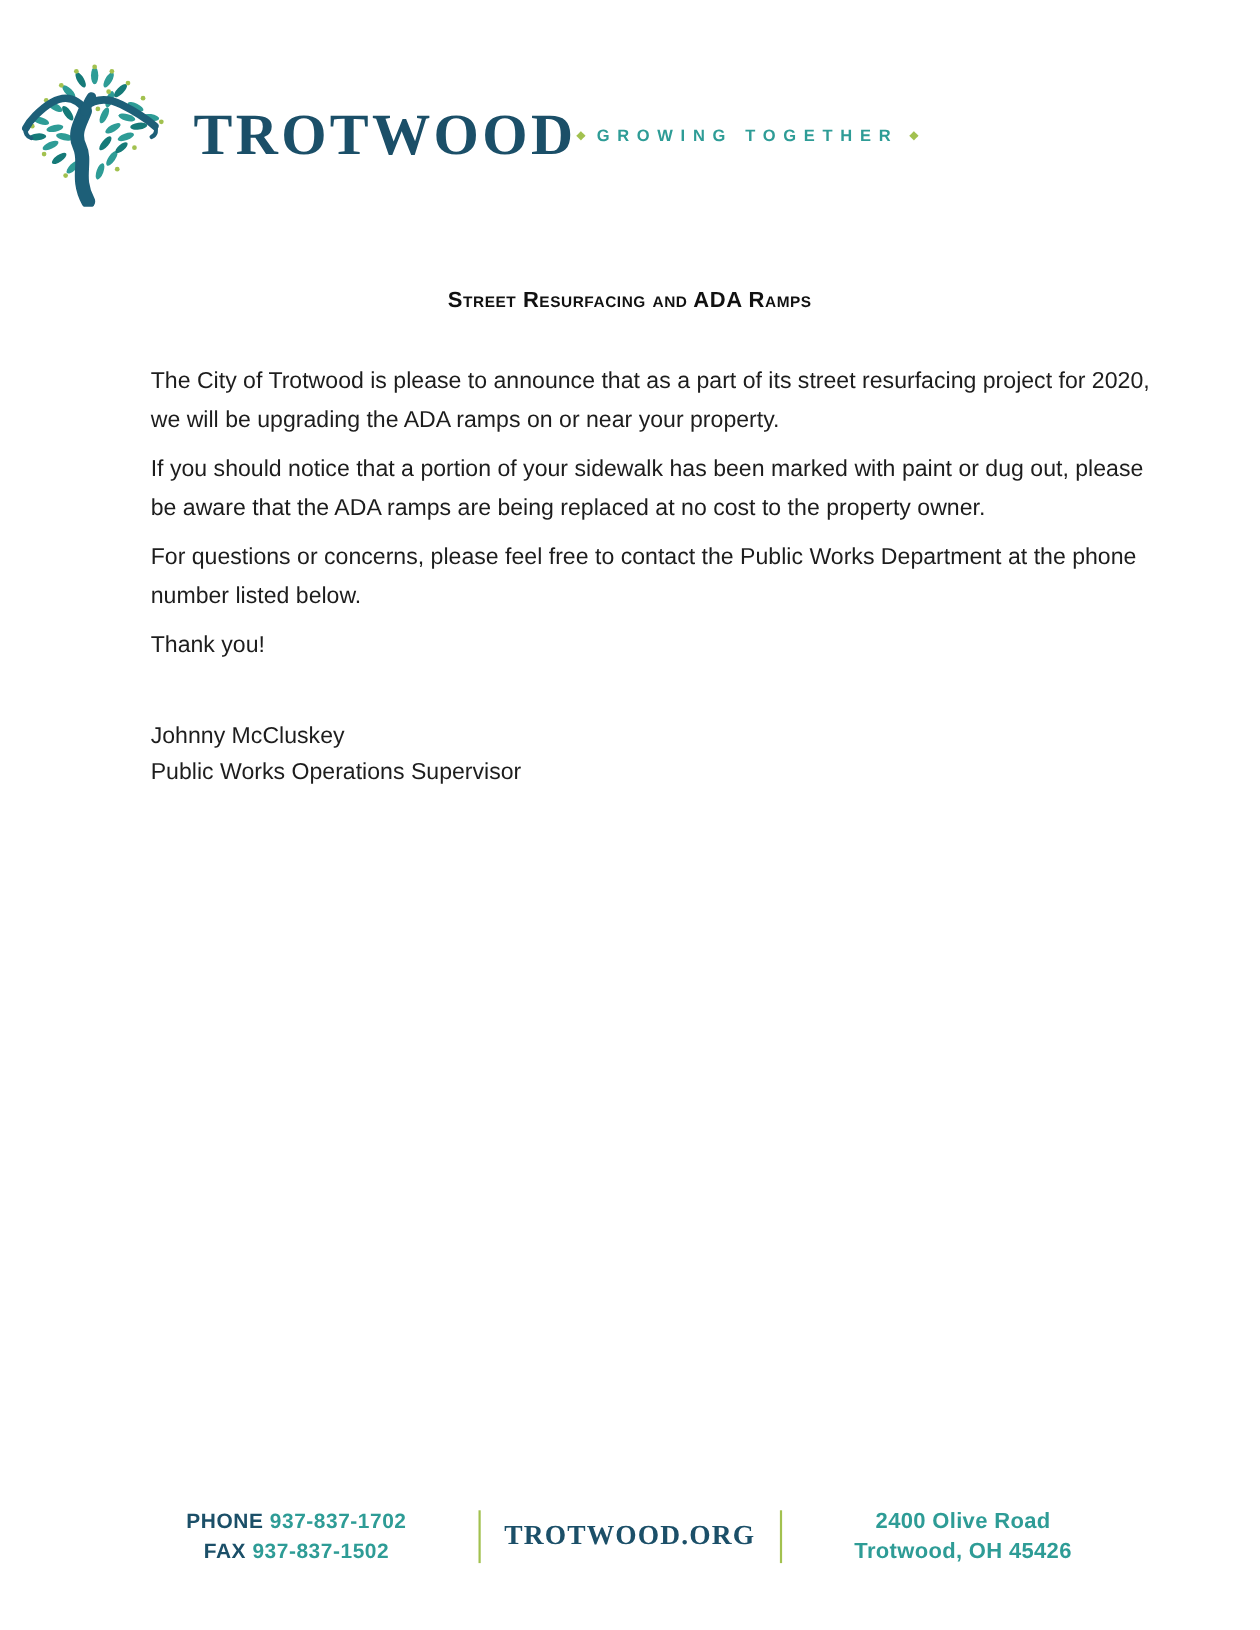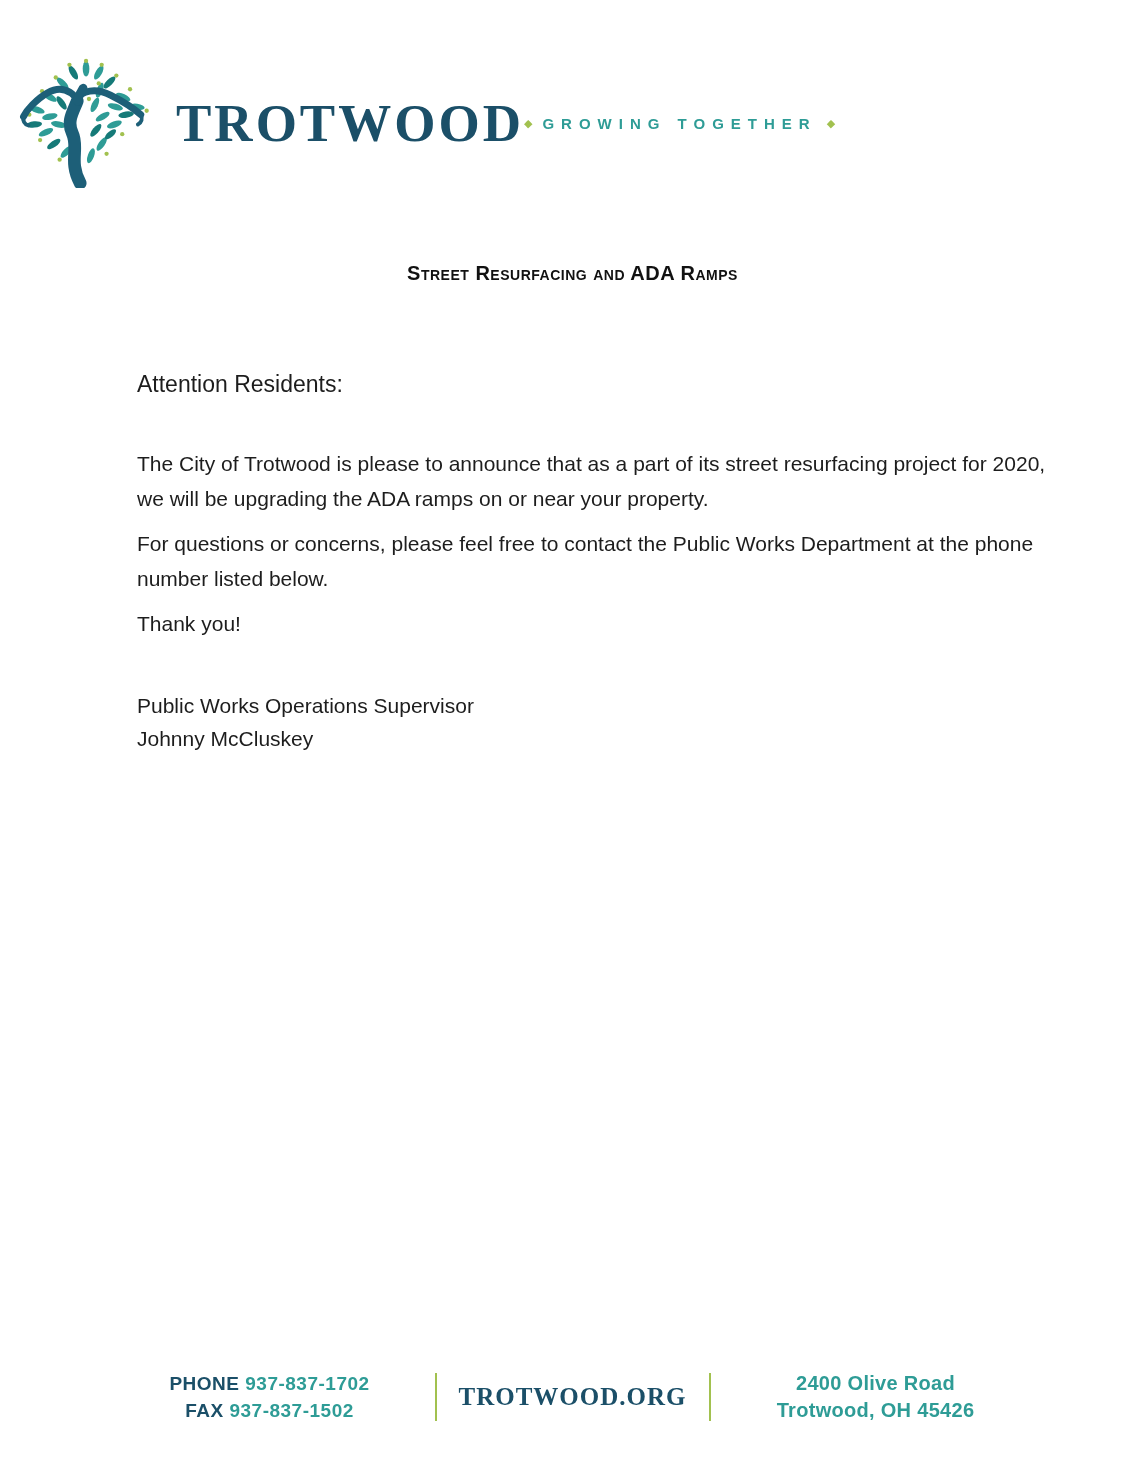--- a/index.html
+++ b/index.html
@@ -209,27 +209,27 @@
     <div class="tagline">
       <span class="diamond">◆</span>
       <span class="tagline-text">GROWING TOGETHER</span>
       <span class="diamond">◆</span>
     </div>
   </div>
 
   <div class="title">Street Resurfacing and ADA Ramps</div>
 
   <div class="letter-body">
-    <p class="salutation">Attention Residents:</p>
     <p class="para para-gap">The City of Trotwood is please to announce that as a part of its street resurfacing project for 2020, we will be upgrading the ADA ramps on or near your property.</p>
+    <p class="para para-gap-s">If you should notice that a portion of your sidewalk has been marked with paint or dug out, please be aware that the ADA ramps are being replaced at no cost to the property owner.</p>
     <p class="para para-gap-s">For questions or concerns, please feel free to contact the Public Works Department at the phone number listed below.</p>
     <p class="closing">Thank you!</p>
     <div class="signature">
+      <div>Johnny McCluskey</div>
       <div>Public Works Operations Supervisor</div>
-      <div>Johnny McCluskey</div>
     </div>
   </div>
 
   <div class="footer">
     <div class="footer-col footer-phone">
       <div class="footer-line">
         <span class="footer-label">PHONE</span>
         <span class="footer-value">937-837-1702</span>
       </div>
       <div class="footer-line">

